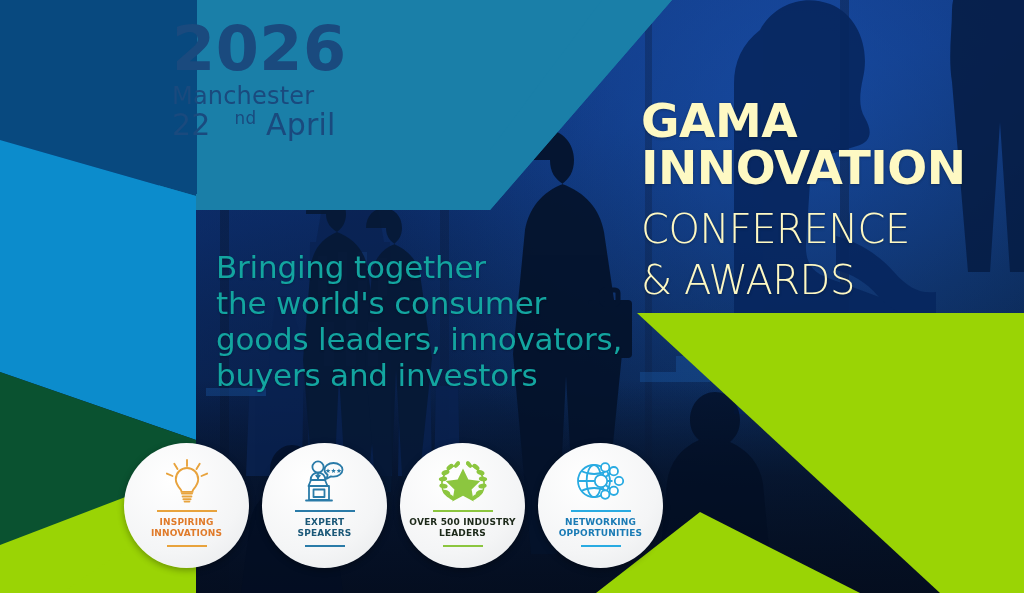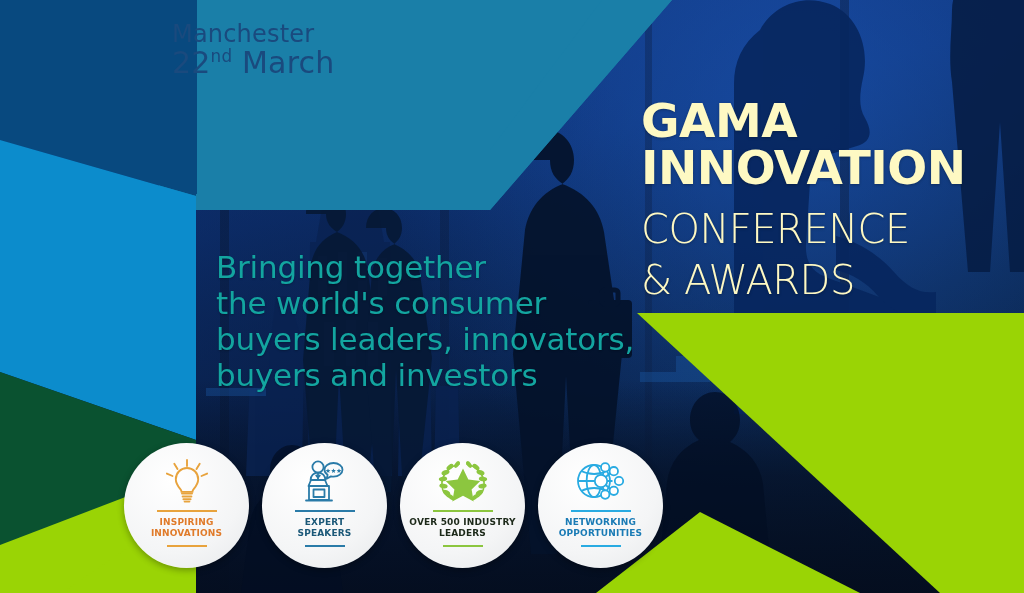--- a/index.html
+++ b/index.html
@@ -95,20 +95,21 @@
     font-size: 30px;
     font-weight: 400;
     display: block;
     margin-top: 2px;
     letter-spacing: 0.2px;
   }
   .date-day sup {
     font-size: 0.56em;
     vertical-align: super;
     line-height: 0;
+    margin-left: 24px;
   }
 
   .tagline {
     position: absolute;
     left: 216px;
     top: 250px;
     color: #13a5a0;
     font-size: 31px;
     font-weight: 400;
     line-height: 1.16;
@@ -279,37 +280,38 @@
 
     <polygon points="637,313 1024,313 1024,593 940,593" fill="#9ad405"></polygon>
 
     <polygon points="586,593 790,440 1024,440 1024,593" fill="#9ad405" opacity="0"></polygon>
     <polygon points="596,593 700,512 860,593" fill="#9ad405"></polygon>
 
     <polygon points="602,0 672,0 490,210 490,150" fill="#1a7fa8"></polygon>
   </svg>
 
   <div class="date-block">
+    <span class="date-year">2026</span>
     <span class="date-city">Manchester</span>
     <span class="date-day">
-      <span>22</span><sup>nd</sup><span> March</span>
+      <span>22</span><sup>nd</sup><span> April</span>
     </span>
   </div>
 
   <div class="brand">
     <span class="brand-1">GAMA</span>
     <span class="brand-2">INNOVATION</span>
     <span class="brand-3">CONFERENCE</span>
     <span class="brand-4">&amp; AWARDS</span>
   </div>
 
   <div class="tagline">
     <span>Bringing together</span>
     <span>the world's consumer</span>
-    <span>buyers leaders, innovators,</span>
+    <span>goods leaders, innovators,</span>
     <span>buyers and investors</span>
   </div>
 
   <div class="badges">
 
     <div class="badge">
       <div class="badge-icon">
         <svg width="46" height="46" viewBox="0 0 46 46">
           <g stroke="#e8a33d" stroke-width="1.9" fill="none" stroke-linecap="round">
             <path d="M23 8 v-6"></path>

